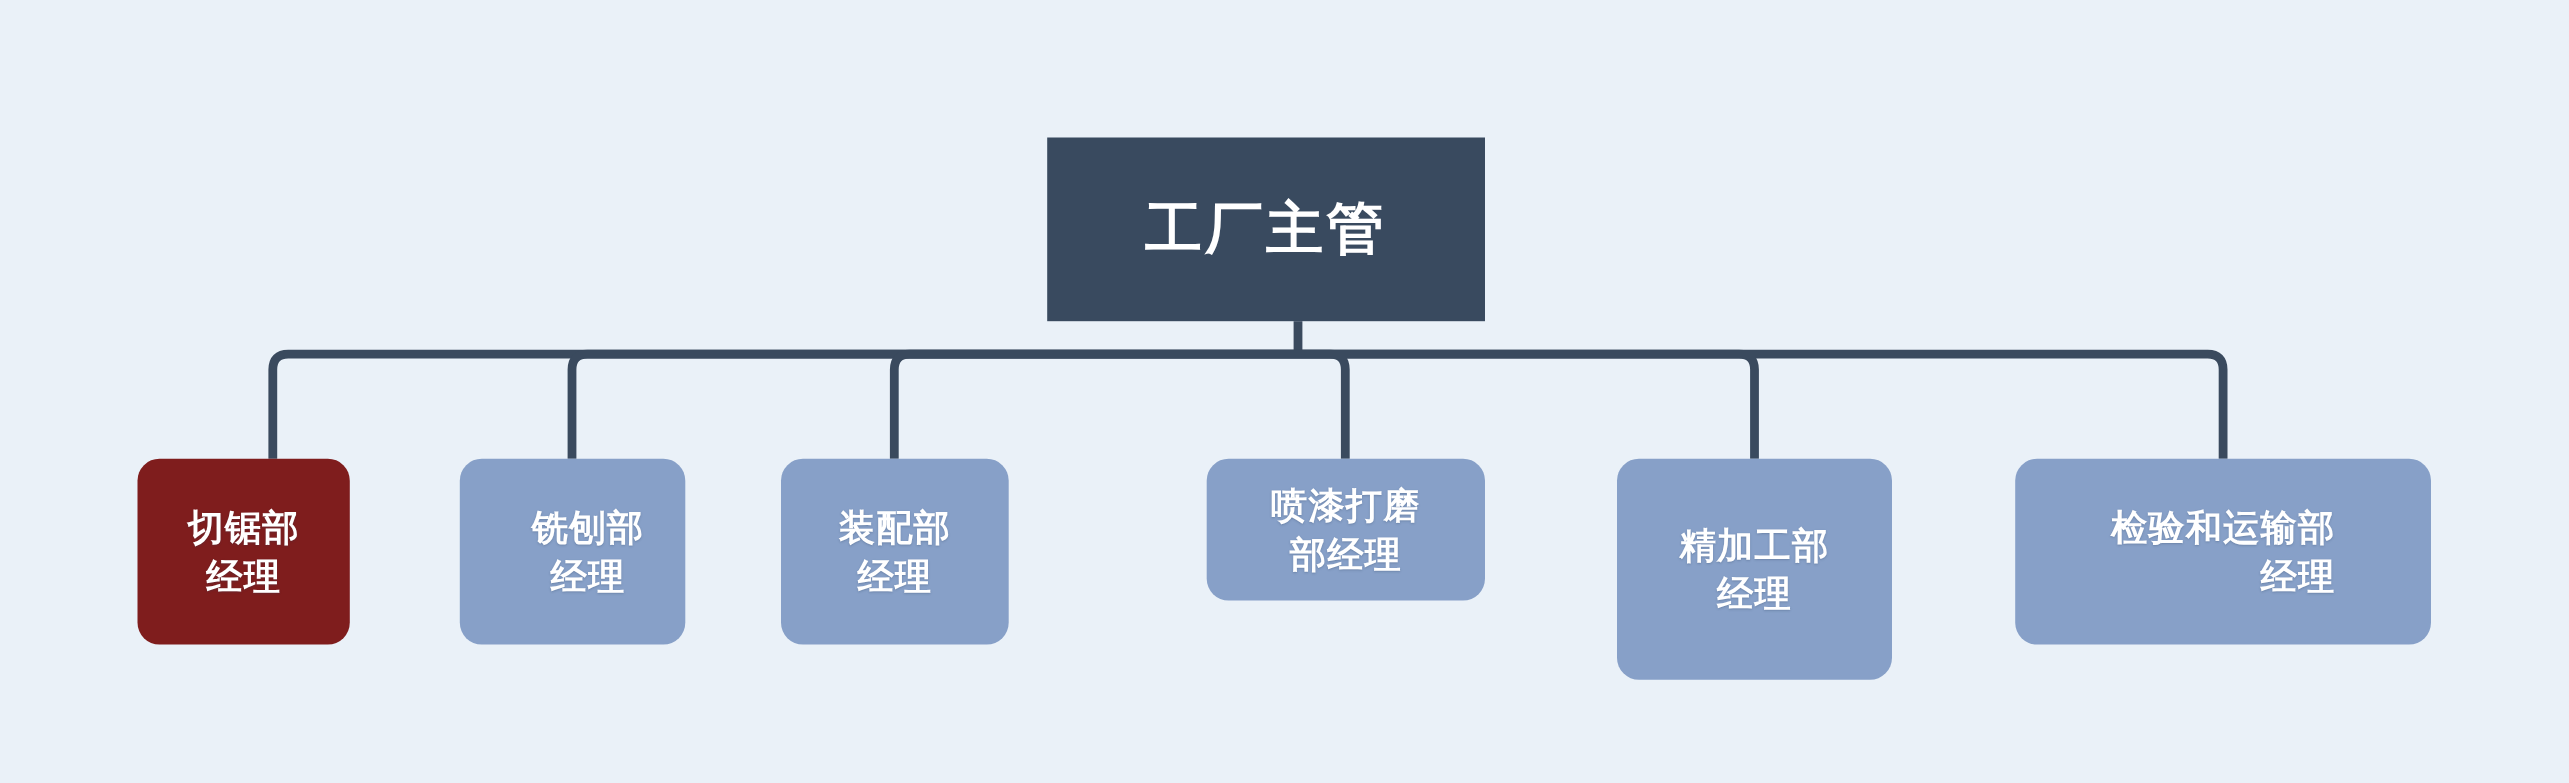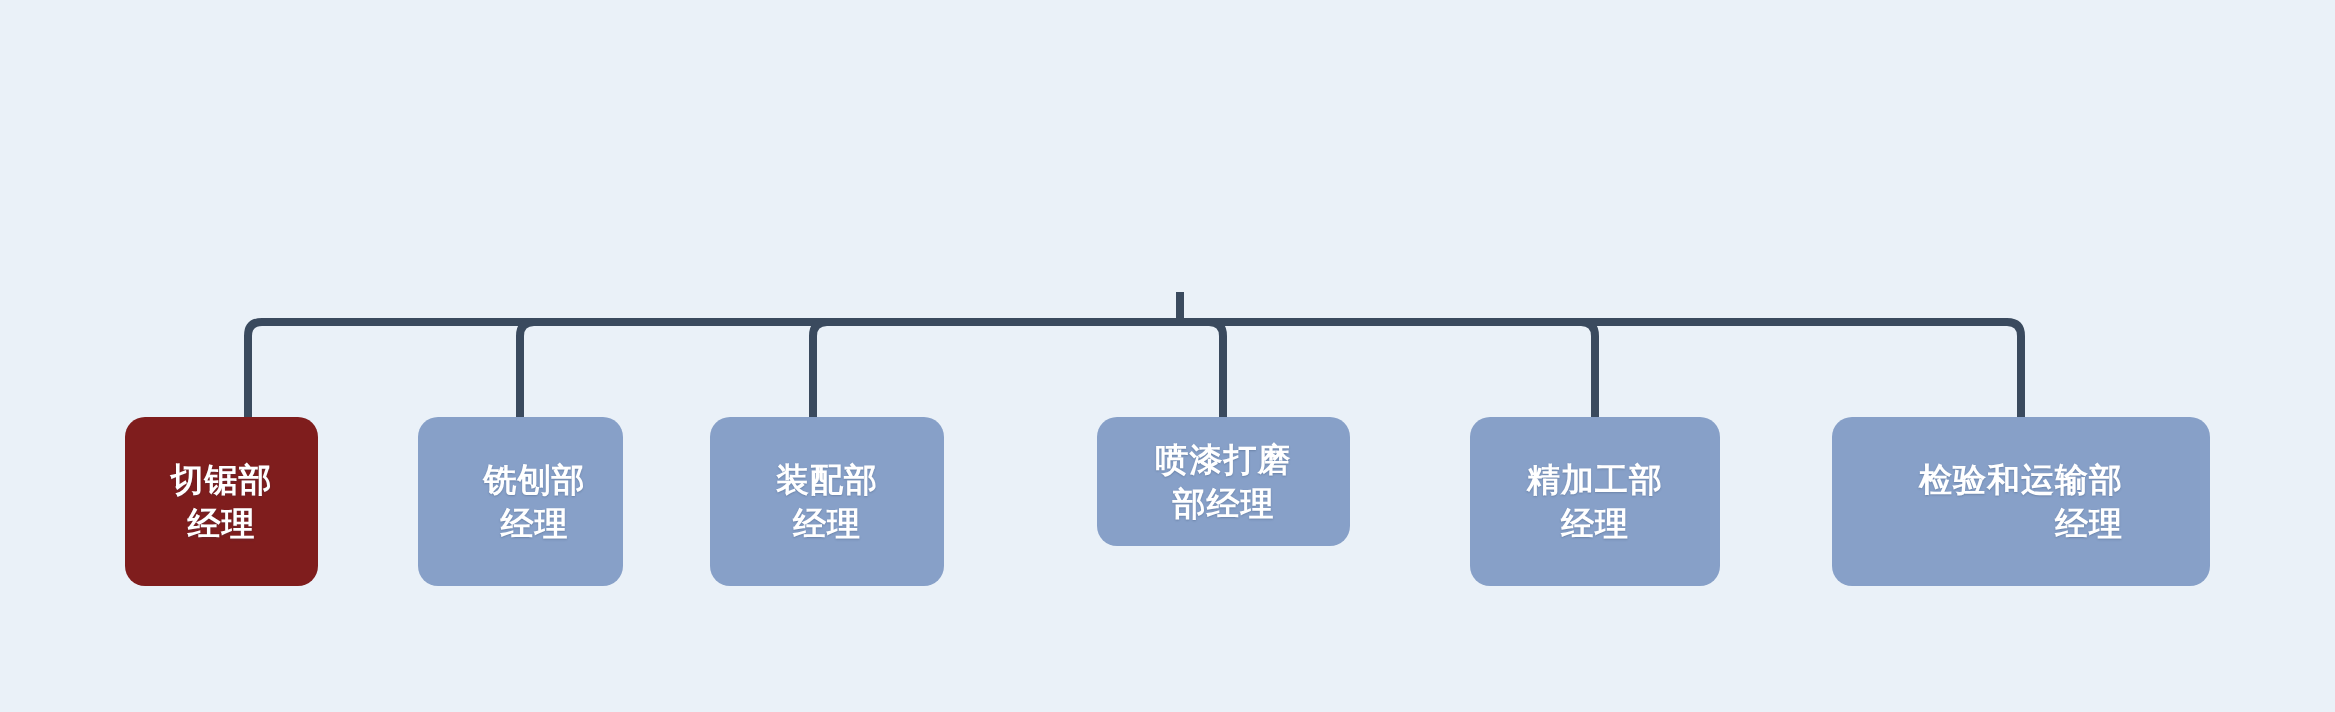--- a/index.html
+++ b/index.html
@@ -82,38 +82,41 @@
 
       <path d="M 1180 322 L 262 322 Q 248 322 248 336 L 248 417"></path>
       <path d="M 1180 322 L 534 322 Q 520 322 520 336 L 520 417"></path>
       <path d="M 1180 322 L 827 322 Q 813 322 813 336 L 813 417"></path>
       <path d="M 1180 322 L 1209 322 Q 1223 322 1223 336 L 1223 417"></path>
       <path d="M 1180 322 L 1581 322 Q 1595 322 1595 336 L 1595 417"></path>
       <path d="M 1180 322 L 2007 322 Q 2021 322 2021 336 L 2021 417"></path>
     </g>
   </svg>
 
+  <div class="root-node" id="root-node" style="left: 952px; top: 125px; width: 398px; height: 167px; background: rgb(57, 74, 95); color: rgb(255, 255, 255);">
+    <span class="node-text">工厂主管</span>
+  </div>
 
   <div class="child-node" id="child-0" style="left: 125px; top: 417px; width: 193px; height: 169px; background: #7f1d1d; color: rgb(255, 255, 255);">
     <span class="node-text">切锯部
 经理</span>
   </div>
   <div class="child-node" id="child-1" style="left: 418px; top: 417px; width: 205px; height: 169px; background: rgb(135, 160, 200); color: rgb(255, 255, 255); padding-left: 28px;">
     <span class="node-text">铣刨部
 经理</span>
   </div>
-  <div class="child-node" id="child-2" style="left: 710px; top: 417px; width: 234px; height: 169px; background: rgb(135, 160, 200); color: rgb(255, 255, 255);">
+  <div class="child-node" id="child-2" style="left: 710px; top: 417px; width: 207px; height: 169px; background: rgb(135, 160, 200); color: rgb(255, 255, 255);">
     <span class="node-text">装配部
 经理</span>
   </div>
   <div class="child-node" id="child-3" style="left: 1097px; top: 417px; width: 253px; height: 129px; background: rgb(135, 160, 200); color: rgb(255, 255, 255);">
     <span class="node-text">喷漆打磨
 部经理</span>
   </div>
-  <div class="child-node" id="child-4" style="left: 1470px; top: 417px; width: 250px; height: 169px; background: rgb(135, 160, 200); color: rgb(255, 255, 255);">
+  <div class="child-node" id="child-4" style="left: 1470px; top: 417px; width: 250px; height: 201px; background: rgb(135, 160, 200); color: rgb(255, 255, 255);">
     <span class="node-text">精加工部
 经理</span>
   </div>
   <div class="child-node" id="child-5" style="left: 1832px; top: 417px; width: 378px; height: 169px; background: rgb(135, 160, 200); color: rgb(255, 255, 255); text-align: right;">
     <span class="node-text">检验和运输部
 经理</span>
   </div>
 
 </div>
 

